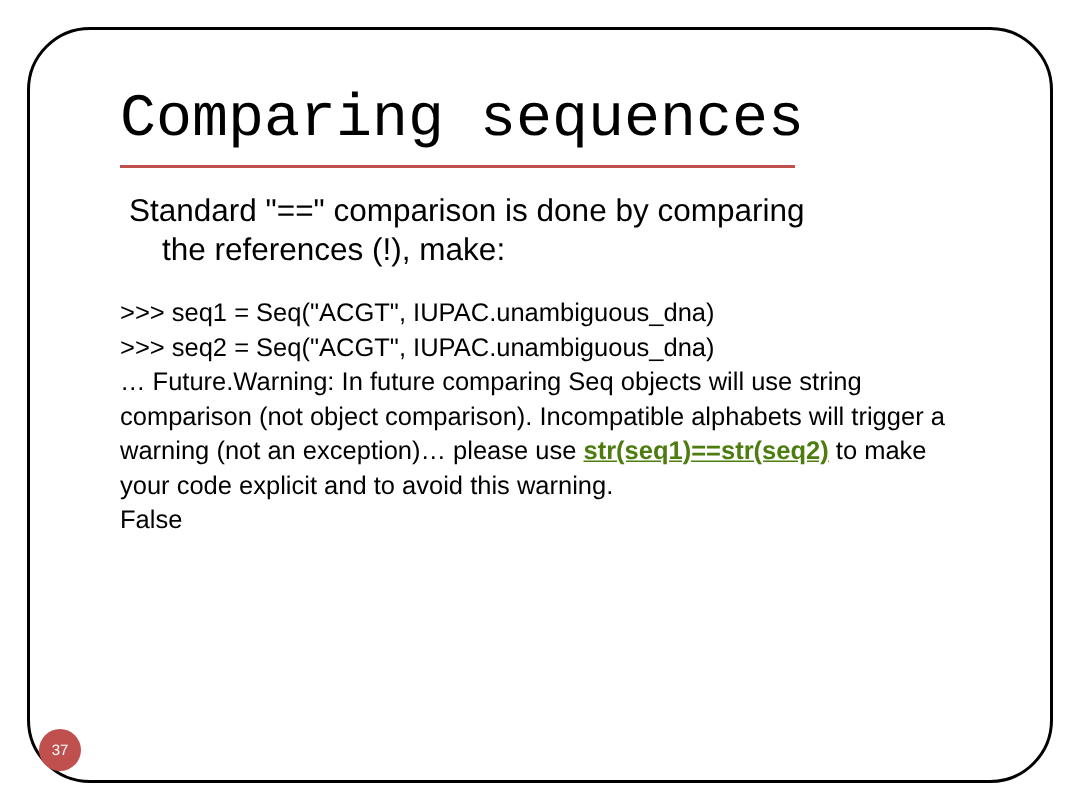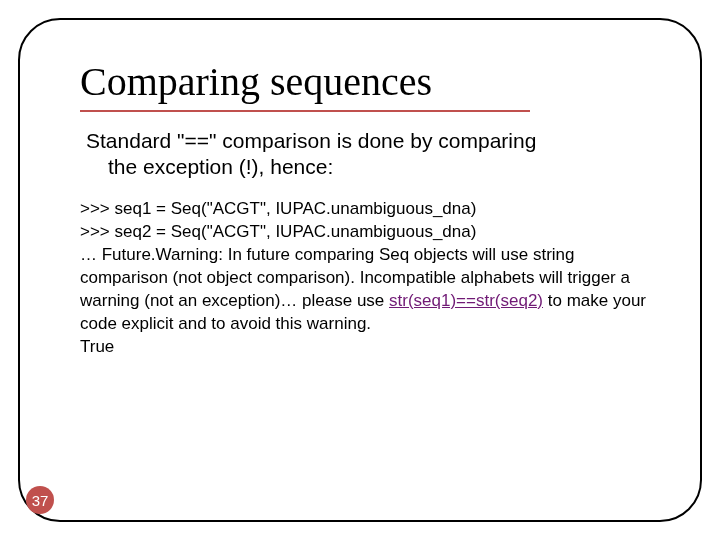--- a/index.html
+++ b/index.html
@@ -19,21 +19,21 @@
     border: 2px solid #000;
     border-radius: 42px;
   }
   .title {
     position: absolute;
     left: 80px;
     top: 58px;
     font-size: 40px;
     font-weight: 400;
     color: #000;
-    font-family: Liberation Serif, serif;
+    font-family: Liberation Mono, monospace;
   }
   .title-underline {
     position: absolute;
     left: 80px;
     top: 110px;
     width: 450px;
     height: 2px;
     background: #c0504d;
   }
   .subtitle {
@@ -52,59 +52,59 @@
     left: 80px;
     top: 198px;
     width: 572px;
     font-size: 17px;
     line-height: 1.35;
     color: #000;
     font-family: "MS PGothic","Hiragino Kaku Gothic Pro","Yu Gothic",sans-serif;
   }
   .codeblock .line { display: block; }
   .emph {
-    color: #701a75;
-    font-weight: normal;
+    color: #4d7c0f;
+    font-weight: bold;
     text-decoration: underline;
   }
   .badge {
     position: absolute;
     left: 26px;
     bottom: 26px;
     width: 28px;
     height: 28px;
     border-radius: 50%;
     background: #c0504d;
     color: #fff;
-    font-size: 15px;
+    font-size: 10px;
     display: flex;
     align-items: center;
     justify-content: center;
     font-family: Arial, Helvetica, sans-serif;
   }
 </style>
 </head>
 <body>
 
 <div class="slide">
   <div class="frame"></div>
 
   <div class="title">Comparing sequences</div>
   <div class="title-underline"></div>
 
   <div class="subtitle">
     <span>Standard "==" comparison is done by comparing</span>
-    <span class="indent">the exception (!), hence:</span>
+    <span class="indent">the references (!), make:</span>
   </div>
 
   <div class="codeblock">
     <span class="line">&gt;&gt;&gt; seq1 = Seq("ACGT", IUPAC.unambiguous_dna)</span>
     <span class="line">&gt;&gt;&gt; seq2 = Seq("ACGT", IUPAC.unambiguous_dna)</span>
     <span class="line">
       <span>… Future.Warning: In future comparing Seq objects will use string comparison (not object comparison). Incompatible alphabets will trigger a warning (not an exception)… please use </span><span class="emph">str(seq1)==str(seq2)</span><span> to make your code explicit and to avoid this warning.</span>
     </span>
-    <span class="line">True</span>
+    <span class="line">False</span>
   </div>
 
   <div class="badge">
     <span>37</span>
   </div>
 </div>
 
 </body></html>

